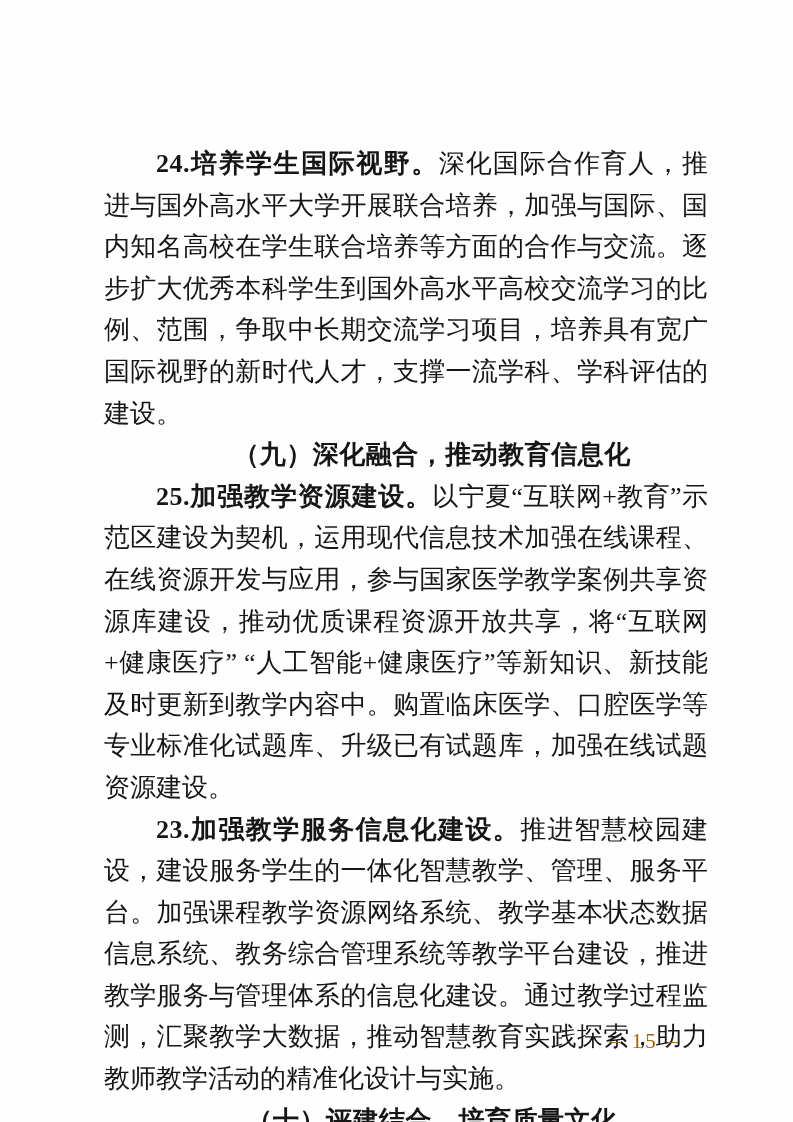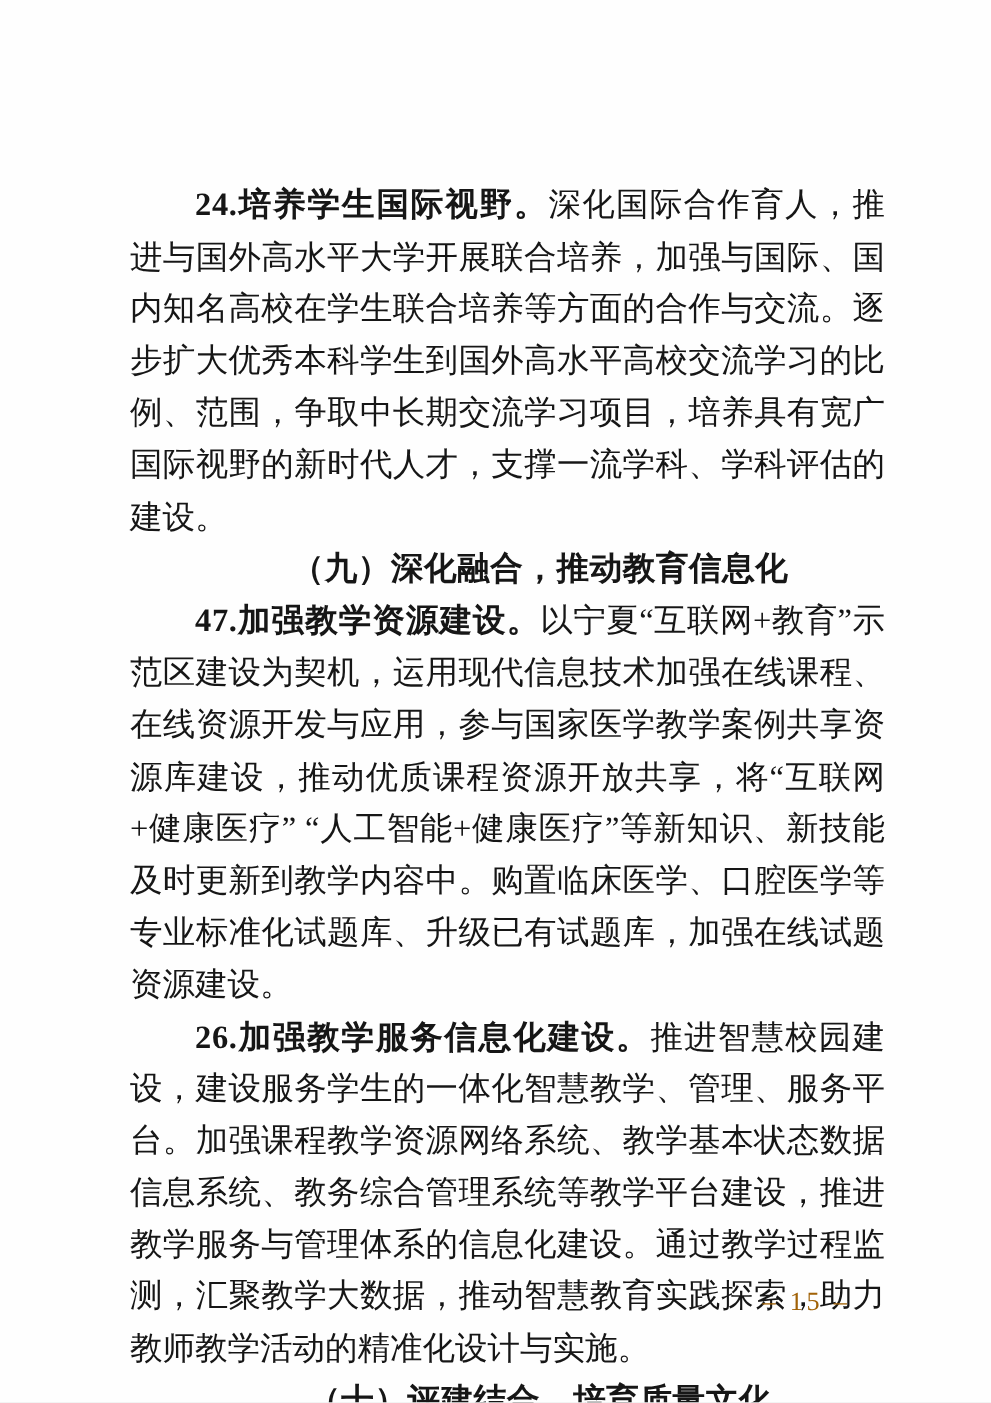--- a/index.html
+++ b/index.html
@@ -53,22 +53,22 @@
 </head>
 <body>
 
 <div class="page">
   <div class="content">
 
     <p class="para"><span class="lead">24.培养学生国际视野。</span><span>深化国际合作育人，推进与国外高水平大学开展联合培养，加强与国际、国内知名高校在学生联合培养等方面的合作与交流。逐步扩大优秀本科学生到国外高水平高校交流学习的比例、范围，争取中长期交流学习项目，培养具有宽广国际视野的新时代人才，支撑一流学科、学科评估的建设。</span></p>
 
     <p class="heading">（九）深化融合，推动教育信息化</p>
 
-    <p class="para"><span class="lead">47.加强教学资源建设。</span><span>以宁夏“互联网+教育”示范区建设为契机，运用现代信息技术加强在线课程、在线资源开发与应用，参与国家医学教学案例共享资源库建设，推动优质课程资源开放共享，将“互联网+健康医疗” “人工智能+健康医疗”等新知识、新技能及时更新到教学内容中。购置临床医学、口腔医学等专业标准化试题库、升级已有试题库，加强在线试题资源建设。</span></p>
+    <p class="para"><span class="lead">25.加强教学资源建设。</span><span>以宁夏“互联网+教育”示范区建设为契机，运用现代信息技术加强在线课程、在线资源开发与应用，参与国家医学教学案例共享资源库建设，推动优质课程资源开放共享，将“互联网+健康医疗” “人工智能+健康医疗”等新知识、新技能及时更新到教学内容中。购置临床医学、口腔医学等专业标准化试题库、升级已有试题库，加强在线试题资源建设。</span></p>
 
-    <p class="para"><span class="lead">26.加强教学服务信息化建设。</span><span>推进智慧校园建设，建设服务学生的一体化智慧教学、管理、服务平台。加强课程教学资源网络系统、教学基本状态数据信息系统、教务综合管理系统等教学平台建设，推进教学服务与管理体系的信息化建设。通过教学过程监测，汇聚教学大数据，推动智慧教育实践探索，助力教师教学活动的精准化设计与实施。</span></p>
+    <p class="para"><span class="lead">23.加强教学服务信息化建设。</span><span>推进智慧校园建设，建设服务学生的一体化智慧教学、管理、服务平台。加强课程教学资源网络系统、教学基本状态数据信息系统、教务综合管理系统等教学平台建设，推进教学服务与管理体系的信息化建设。通过教学过程监测，汇聚教学大数据，推动智慧教育实践探索，助力教师教学活动的精准化设计与实施。</span></p>
 
     <p class="heading">（十）评建结合，培育质量文化</p>
 
   </div>
 
   <div class="page-number">– 15 –</div>
 </div>
 
 </body></html>

